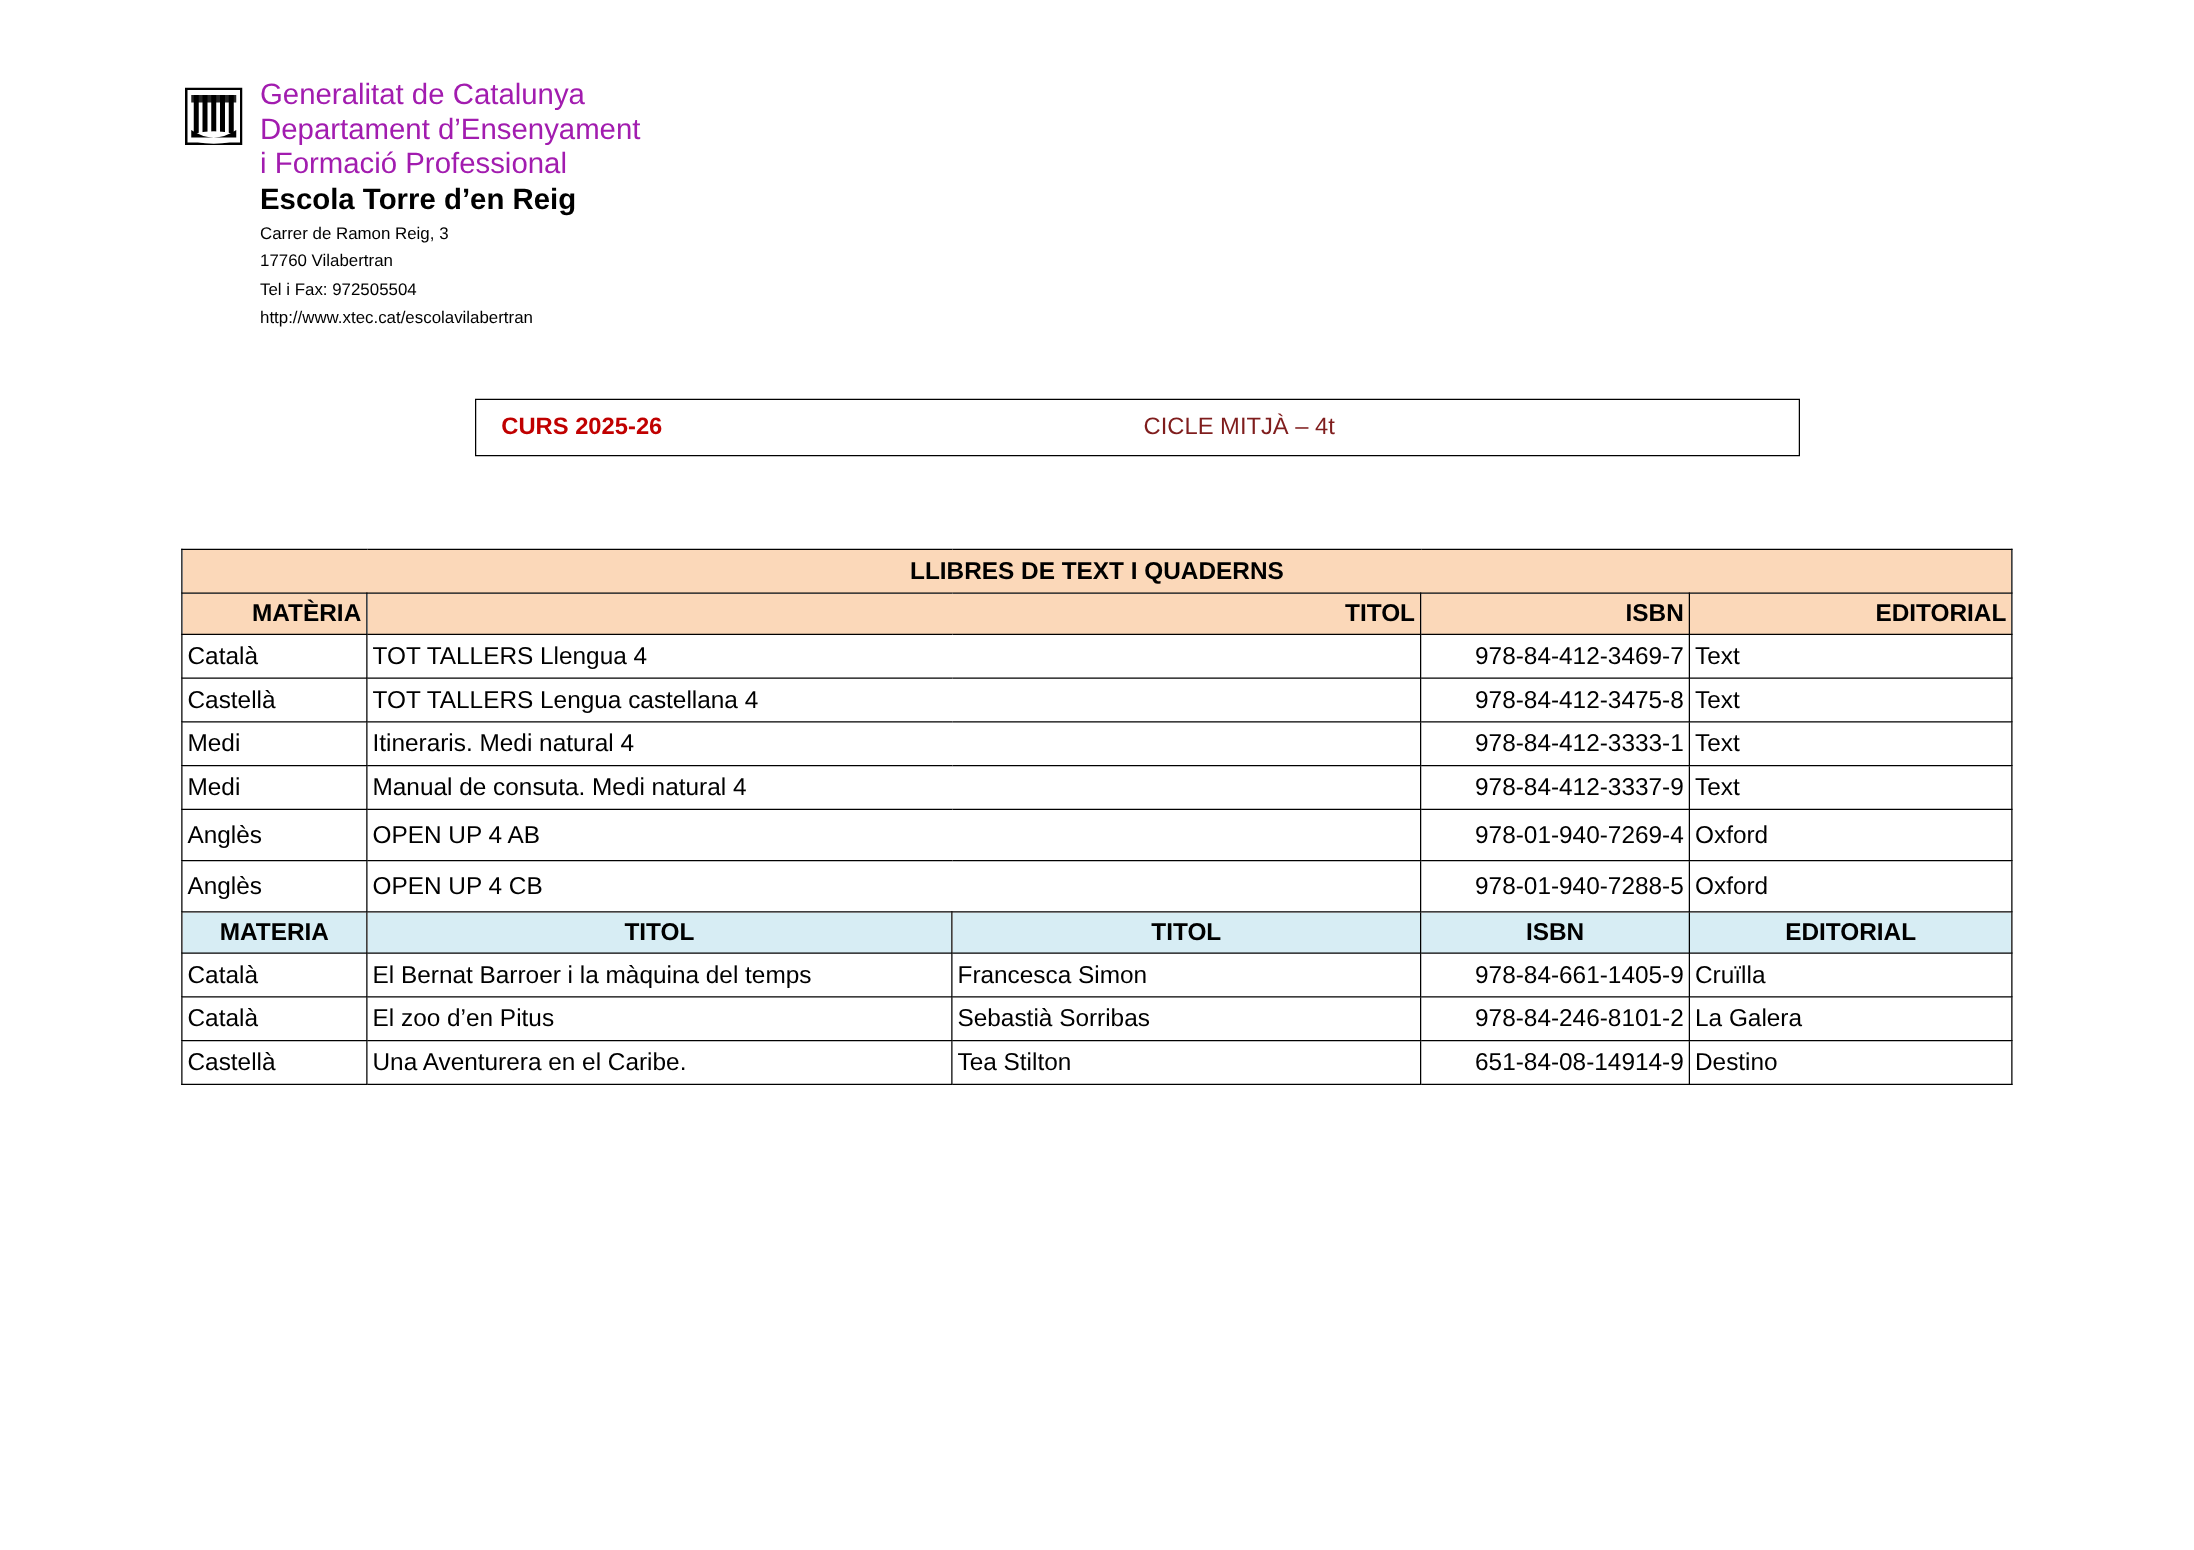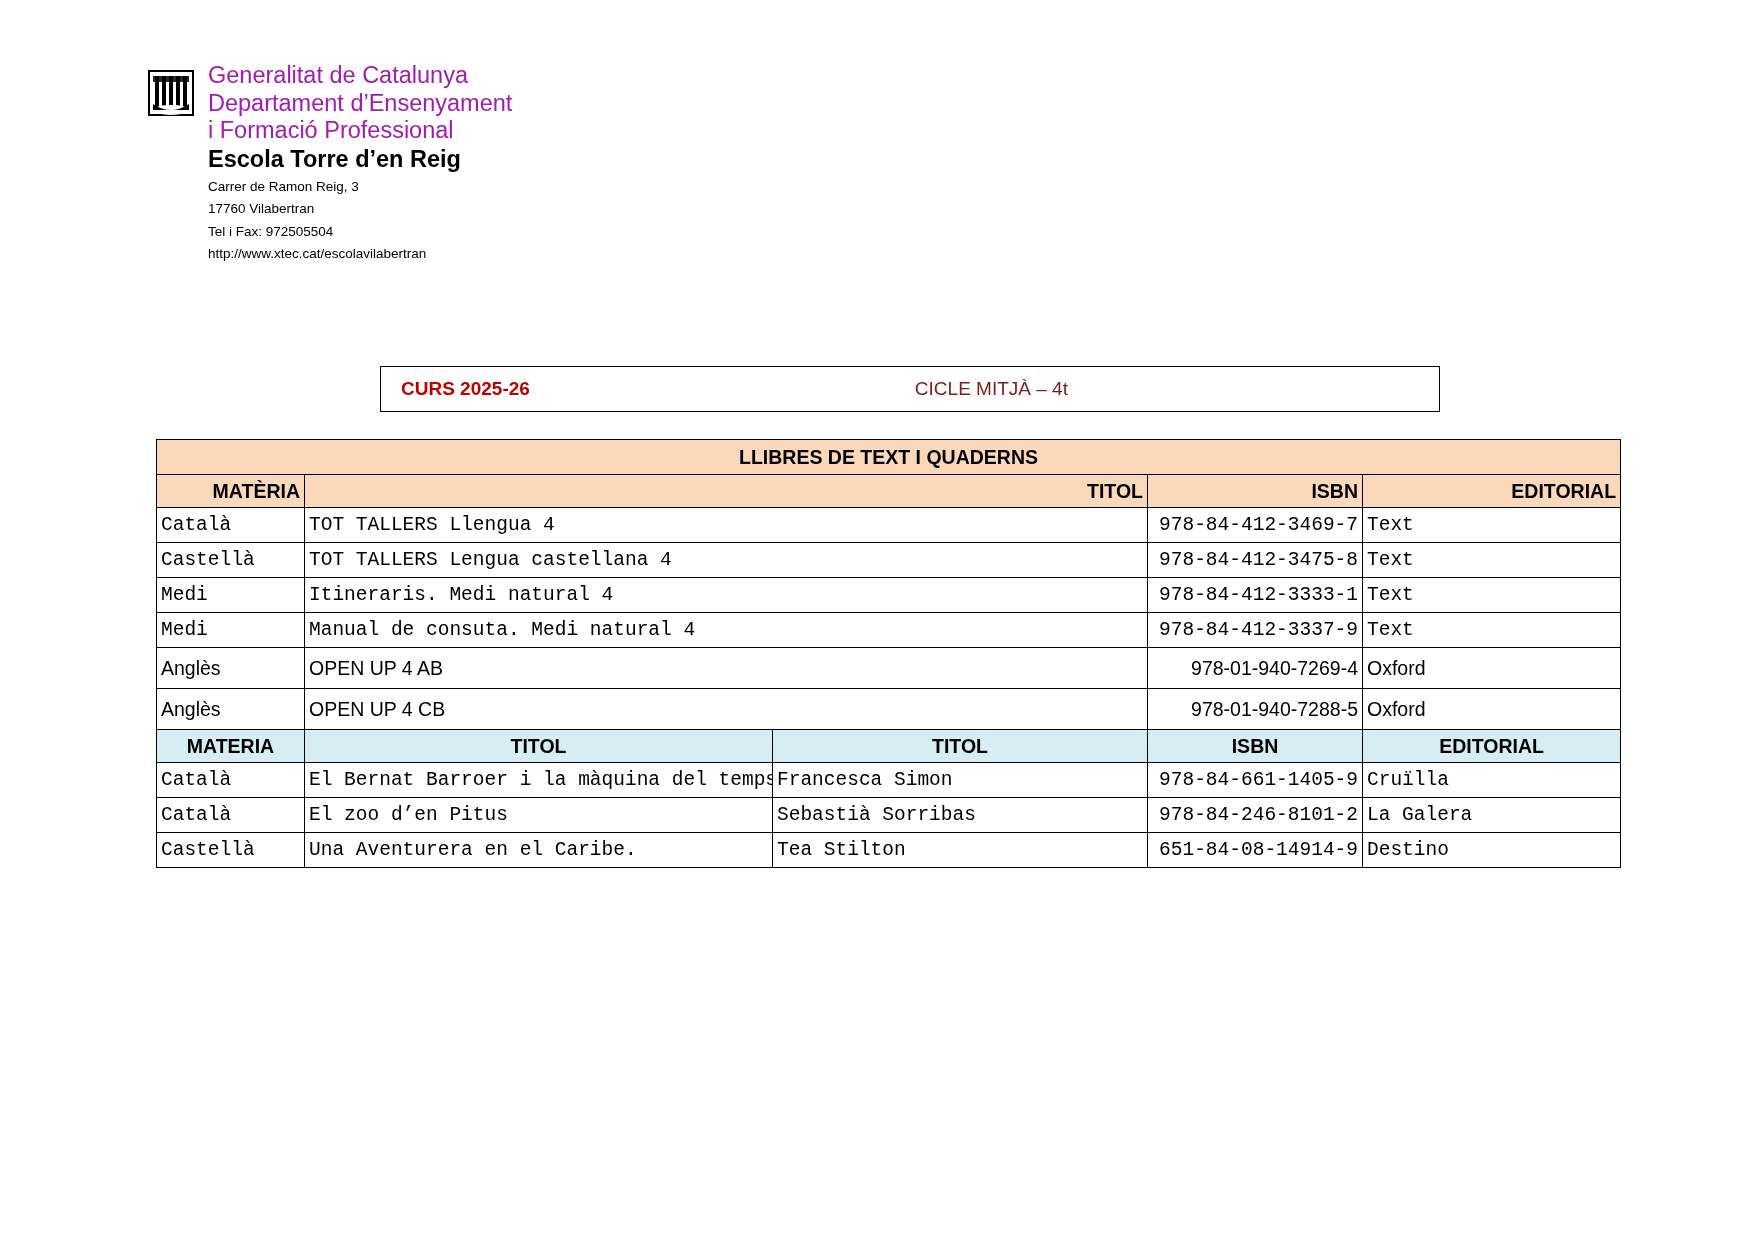--- a/index.html
+++ b/index.html
@@ -56,42 +56,40 @@
   .banner {
     position: absolute;
     left: 380px;
     top: 319px;
     width: 1060px;
     height: 46px;
     border: 1px solid #000;
     box-sizing: border-box;
     display: flex;
     align-items: center;
-    margin-top: 47px;
   }
   .banner-left {
     color: #c00000;
     font-weight: bold;
     font-size: 19px;
     margin-left: 20px;
   }
   .banner-right {
     color: #7f1d1d;
     font-weight: normal;
     font-size: 19px;
     margin-left: 385px;
   }
 
   
   .tbl-wrap {
     position: absolute;
     left: 145px;
     top: 439px;
     width: 1436px;
-    margin-left: 11px;
   }
   table.books {
     border-collapse: collapse;
     width: 100%;
     table-layout: fixed;
   }
   table.books td {
     border: 1px solid #000;
     font-size: 19.5px;
     padding: 2px 4px;
@@ -120,21 +118,21 @@
     font-size: 20px;
     height: 30px;
   }
   .col-head-b {
     background: #d7edf4;
     text-align: center;
     font-weight: bold;
     font-size: 20px;
     height: 28px;
   }
-  tr.datarow td { height: 30px; font-family: Liberation Mono, monospace; }
+  tr.datarow td { height: 30px; }
   tr.datarow-tall td { height: 36px; }
 
   .c-materia { width: 148px; }
   .c-isbn    { width: 215px; }
   .c-edit    { width: 258px; }
 
   .c-titol-2 { width: 468px; }
   .c-autor   { width: 375px; }
 
   .isbn-cell { text-align: right; }

